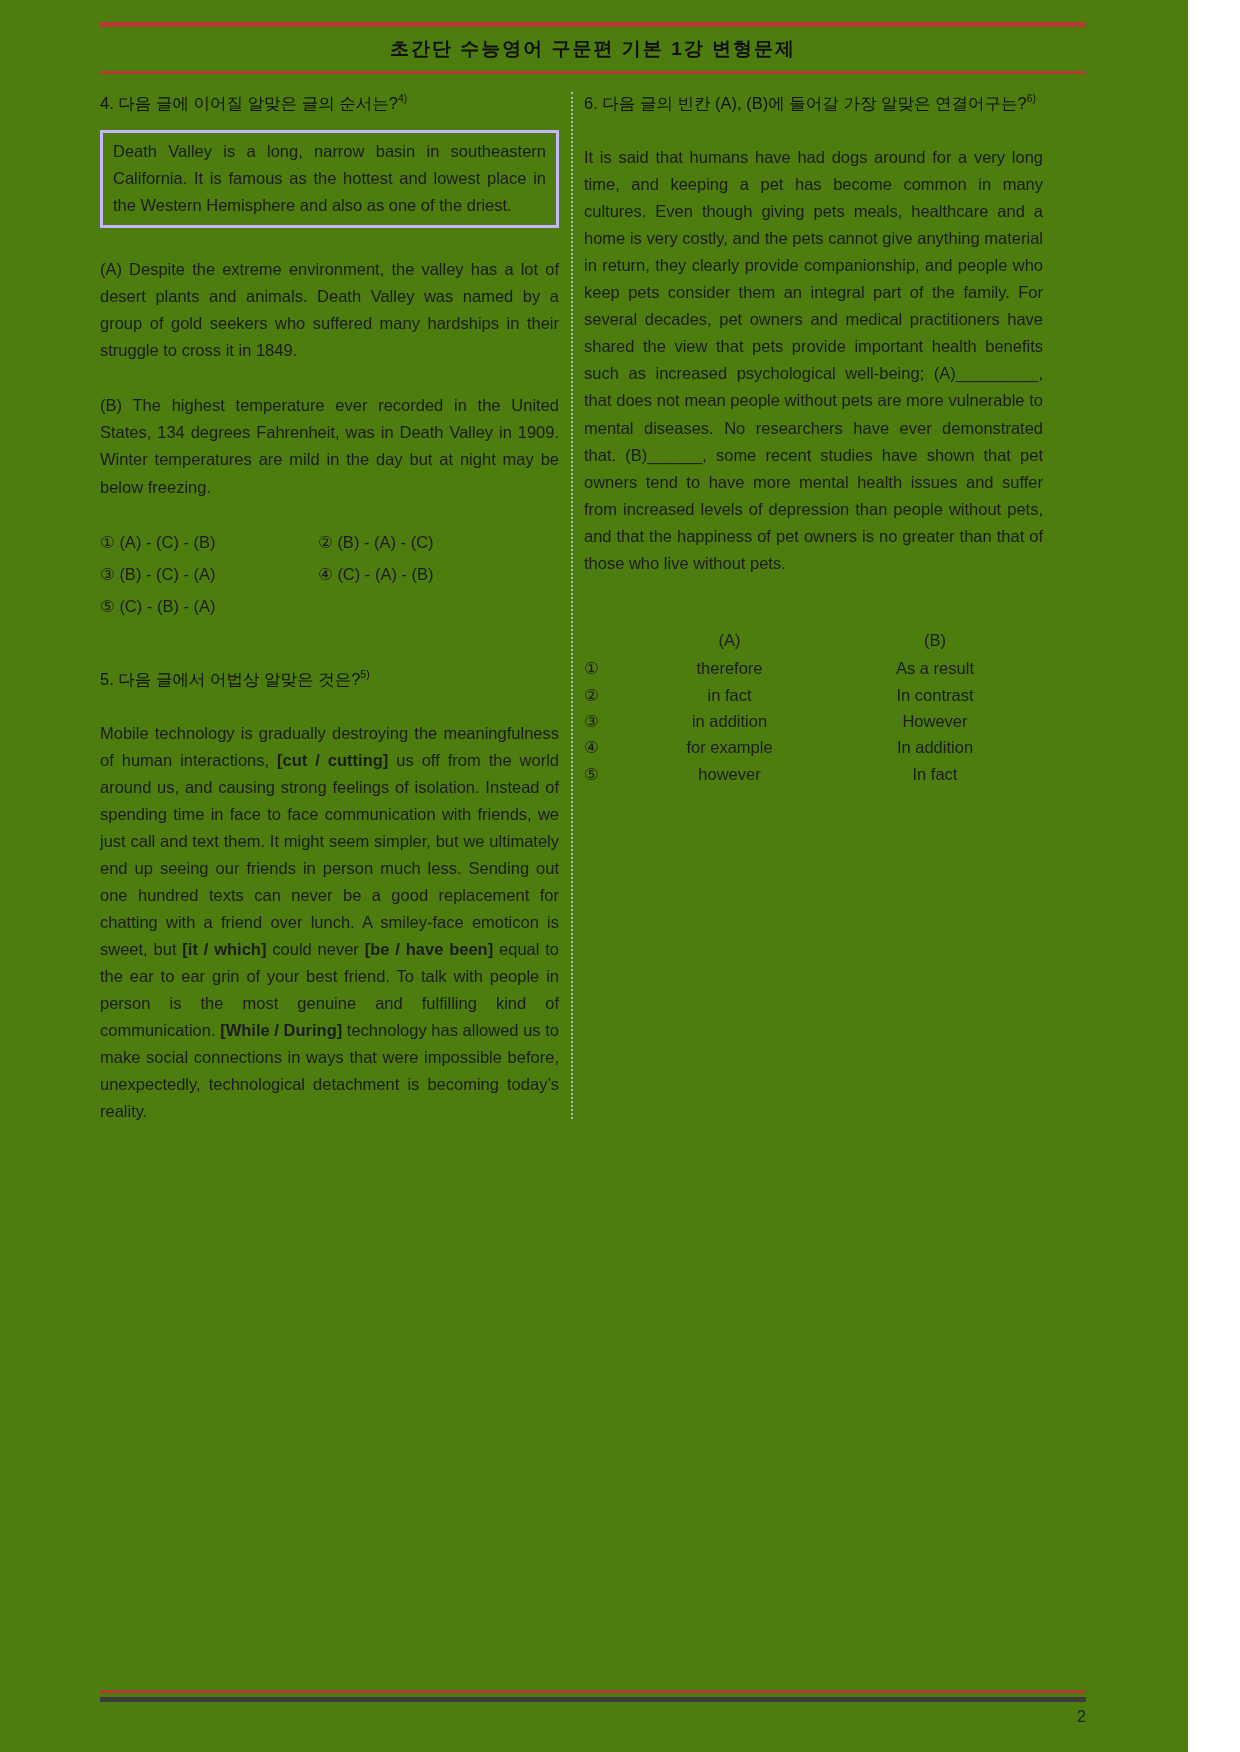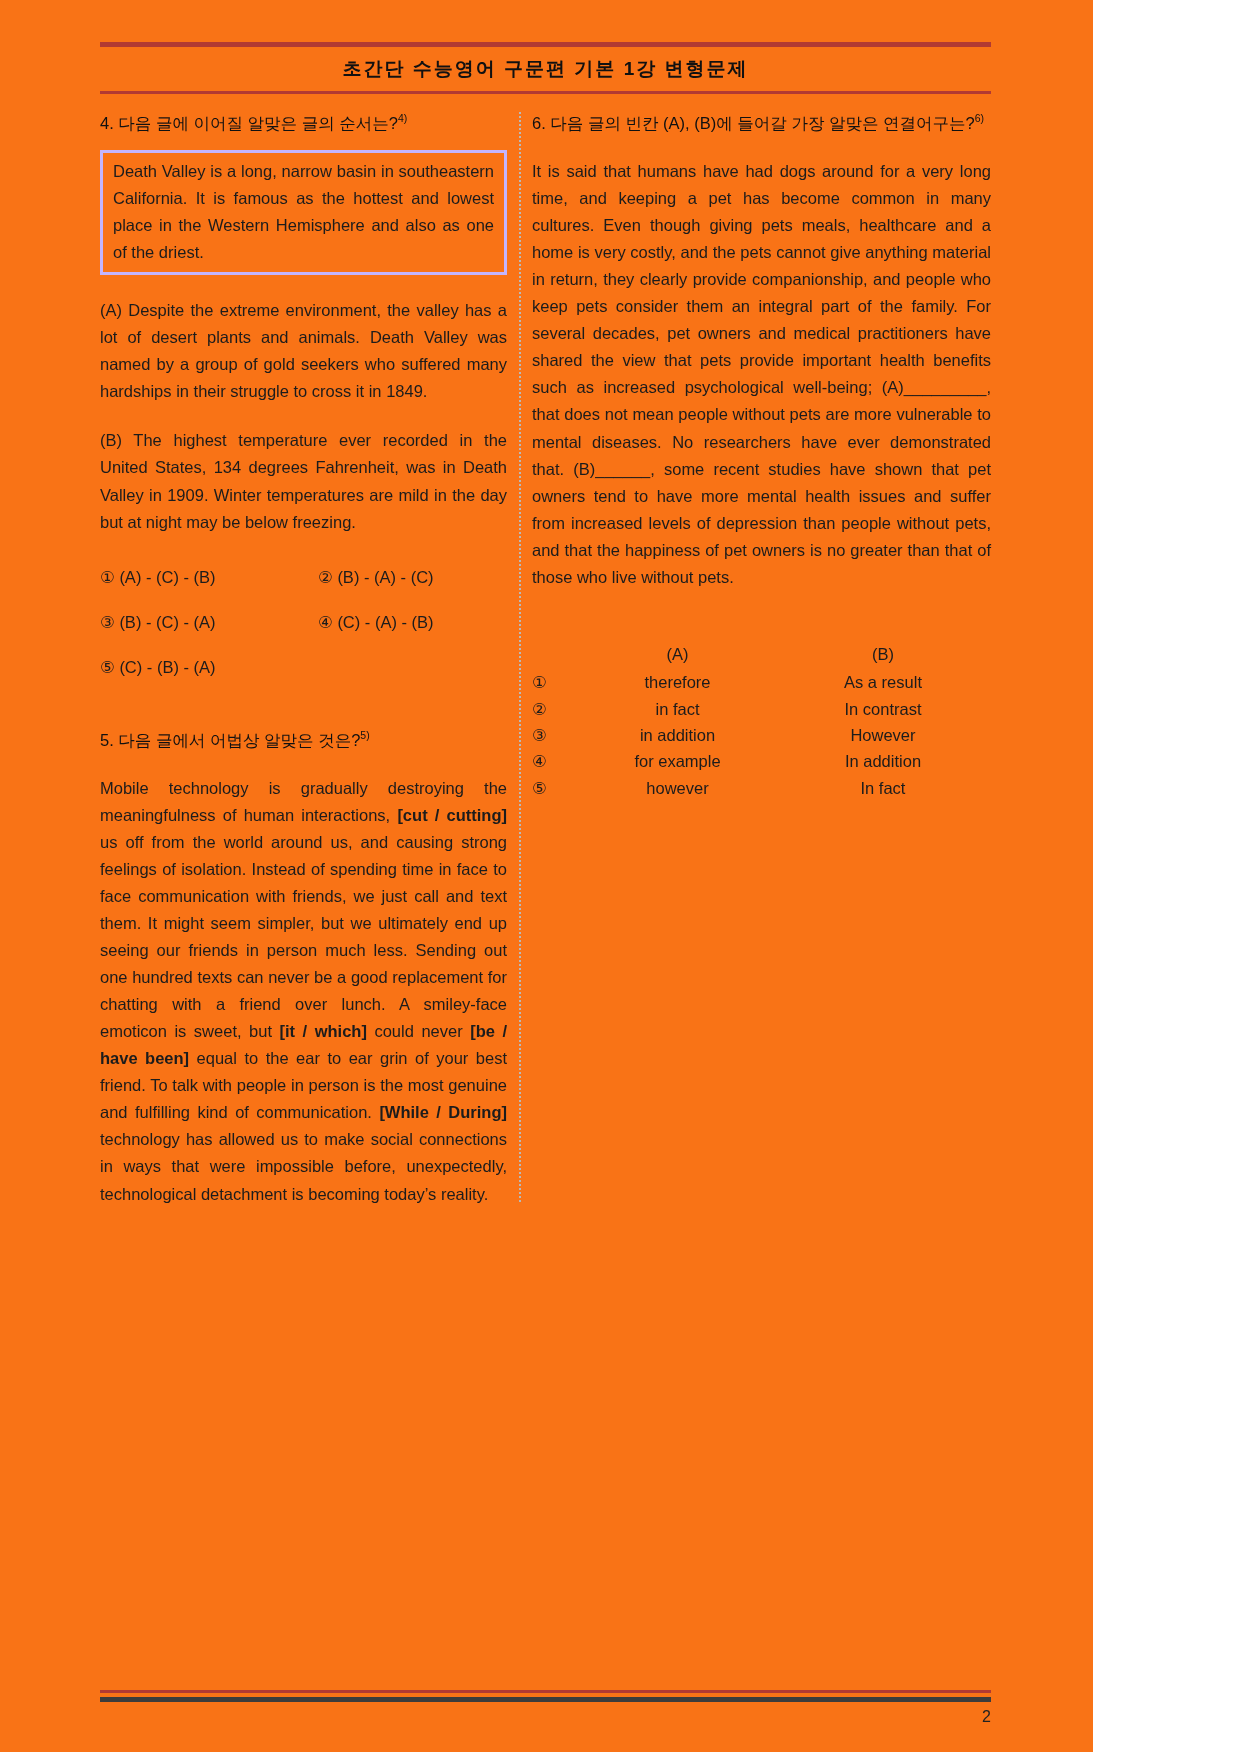--- a/index.html
+++ b/index.html
@@ -3,25 +3,25 @@
 <meta charset="utf-8">
 <style>
   * { margin:0; padding:0; box-sizing:border-box; }
   html,body { background:#ffffff; }
   body {
     font-family:"Liberation Sans","DejaVu Sans",sans-serif;
     color:#1c1c1c;
     -webkit-font-smoothing:antialiased;
   }
   .page {
-    width:1093px; height:1752px;
+    width:1188px; height:1752px;
     position:relative;
-    padding:42px 102px 0 100px;
+    padding:22px 102px 0 100px;
     overflow:hidden;
-    background:#f97316;
+    background:#4d7c0f;
   }
   
   .rule-top   { height:5px; background:#b23a32; }
   .rule-under { height:3px; background:#b23a32; }
   .header-title {
     text-align:center;
     font-size:19px;
     font-weight:bold;
     letter-spacing:2px;
     padding:9px 0 9px;
@@ -41,28 +41,28 @@
     color:#1c1c1c;
   }
   .para, .passage { text-align:justify; }
   .b { font-weight:bold; }
   
   .box {
     border:3px solid #c4b5fd;
     padding:5px 10px 6px 10px;
     margin-top:14px;
   }
-  .mt-md { margin-top:22px; }
+  .mt-md { margin-top:28px; }
   .mt-lg { margin-top:46px; }
   
   .choices {
     margin-top:28px;
     display:grid;
     grid-template-columns:218px 1fr;
-    row-gap:18px;
+    row-gap:5px;
   }
   
   .opt-table { margin-top:50px; }
   .opt-row, .opt-head {
     display:grid;
     grid-template-columns:48px 195px 216px;
     line-height:1.6;
   }
   .opt-head { margin-bottom:2px; }
   .opt-head .hA, .opt-head .hB { text-align:center; }

